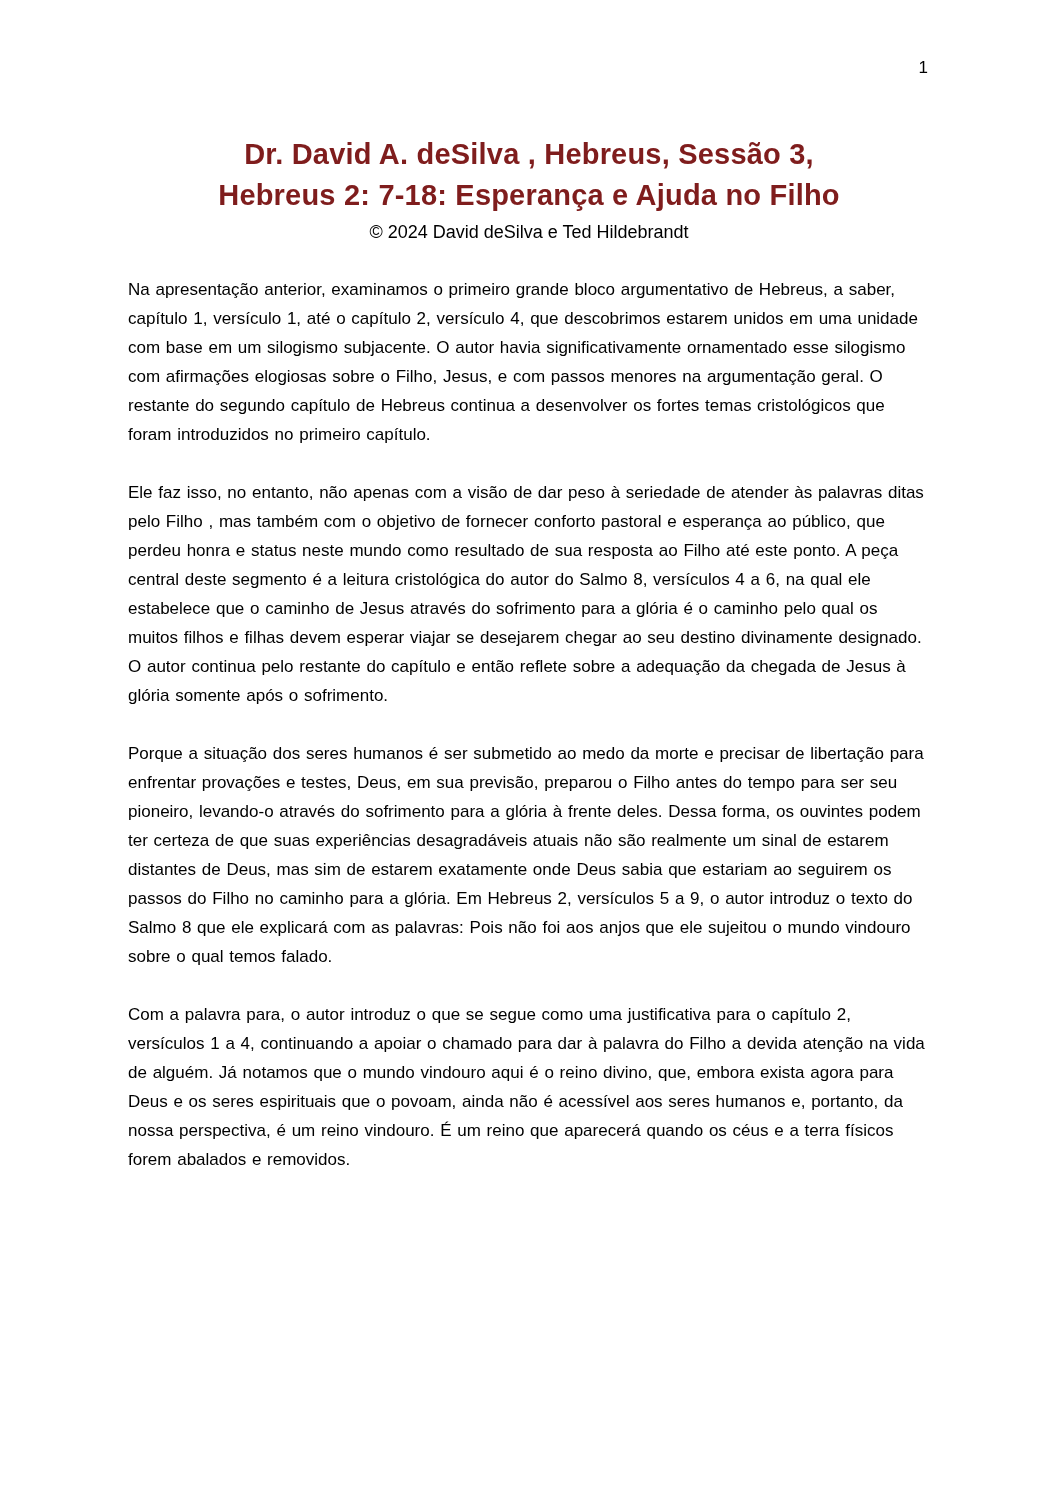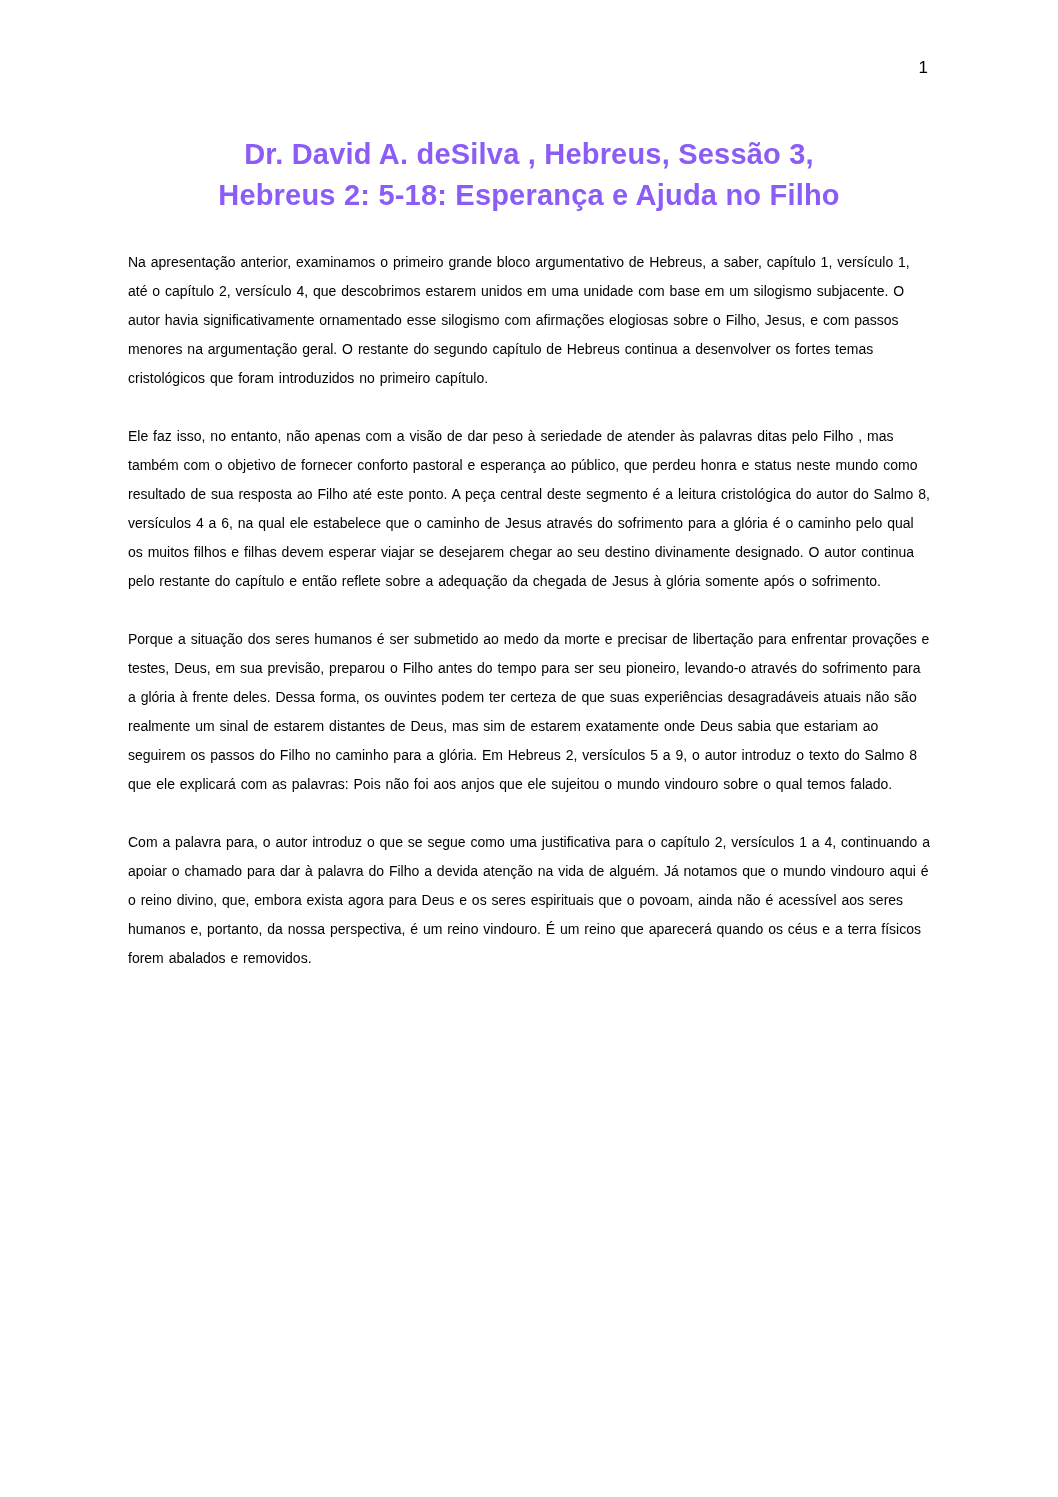--- a/index.html
+++ b/index.html
@@ -22,53 +22,54 @@
     top: 58px;
     right: 130px;
     font-size: 17px;
     color: #000000;
   }
   .doc-title {
     text-align: center;
     font-size: 29px;
     font-weight: 700;
     line-height: 1.42;
-    color: #8b5cf6;
+    color: #7f1d1d;
     letter-spacing: 0.2px;
   }
   .doc-title .title-line { display: block; }
   .copyright {
     text-align: center;
     font-size: 18px;
     margin-top: 6px;
     color: #000000;
   }
   .doc-body {
     margin-top: 32px;
-    font-size: 14px;
+    font-size: 17px;
     line-height: 29px;
     text-align: left;
   }
   .doc-body p {
     margin-bottom: 29px;
     word-spacing: 1px;
   }
 </style>
 </head>
 <body>
 
 <div class="page">
 
   <div class="page-number">1</div>
 
   <h1 class="doc-title">
     <span class="title-line">Dr. David A. deSilva , Hebreus, Sessão 3,</span>
-    <span class="title-line">Hebreus 2: 5-18: Esperança e Ajuda no Filho</span>
+    <span class="title-line">Hebreus 2: 7-18: Esperança e Ajuda no Filho</span>
   </h1>
 
+  <div class="copyright">© 2024 David deSilva e Ted Hildebrandt</div>
 
   <div class="doc-body">
     <p>Na apresentação anterior, examinamos o primeiro grande bloco argumentativo de Hebreus, a saber, capítulo 1, versículo 1, até o capítulo 2, versículo 4, que descobrimos estarem unidos em uma unidade com base em um silogismo subjacente. O autor havia significativamente ornamentado esse silogismo com afirmações elogiosas sobre o Filho, Jesus, e com passos menores na argumentação geral. O restante do segundo capítulo de Hebreus continua a desenvolver os fortes temas cristológicos que foram introduzidos no primeiro capítulo.</p>
     <p>Ele faz isso, no entanto, não apenas com a visão de dar peso à seriedade de atender às palavras ditas pelo Filho , mas também com o objetivo de fornecer conforto pastoral e esperança ao público, que perdeu honra e status neste mundo como resultado de sua resposta ao Filho até este ponto. A peça central deste segmento é a leitura cristológica do autor do Salmo 8, versículos 4 a 6, na qual ele estabelece que o caminho de Jesus através do sofrimento para a glória é o caminho pelo qual os muitos filhos e filhas devem esperar viajar se desejarem chegar ao seu destino divinamente designado. O autor continua pelo restante do capítulo e então reflete sobre a adequação da chegada de Jesus à glória somente após o sofrimento.</p>
     <p>Porque a situação dos seres humanos é ser submetido ao medo da morte e precisar de libertação para enfrentar provações e testes, Deus, em sua previsão, preparou o Filho antes do tempo para ser seu pioneiro, levando-o através do sofrimento para a glória à frente deles. Dessa forma, os ouvintes podem ter certeza de que suas experiências desagradáveis atuais não são realmente um sinal de estarem distantes de Deus, mas sim de estarem exatamente onde Deus sabia que estariam ao seguirem os passos do Filho no caminho para a glória. Em Hebreus 2, versículos 5 a 9, o autor introduz o texto do Salmo 8 que ele explicará com as palavras: Pois não foi aos anjos que ele sujeitou o mundo vindouro sobre o qual temos falado.</p>
     <p>Com a palavra para, o autor introduz o que se segue como uma justificativa para o capítulo 2, versículos 1 a 4, continuando a apoiar o chamado para dar à palavra do Filho a devida atenção na vida de alguém. Já notamos que o mundo vindouro aqui é o reino divino, que, embora exista agora para Deus e os seres espirituais que o povoam, ainda não é acessível aos seres humanos e, portanto, da nossa perspectiva, é um reino vindouro. É um reino que aparecerá quando os céus e a terra físicos forem abalados e removidos.</p>
   </div>
 
 </div>
 

